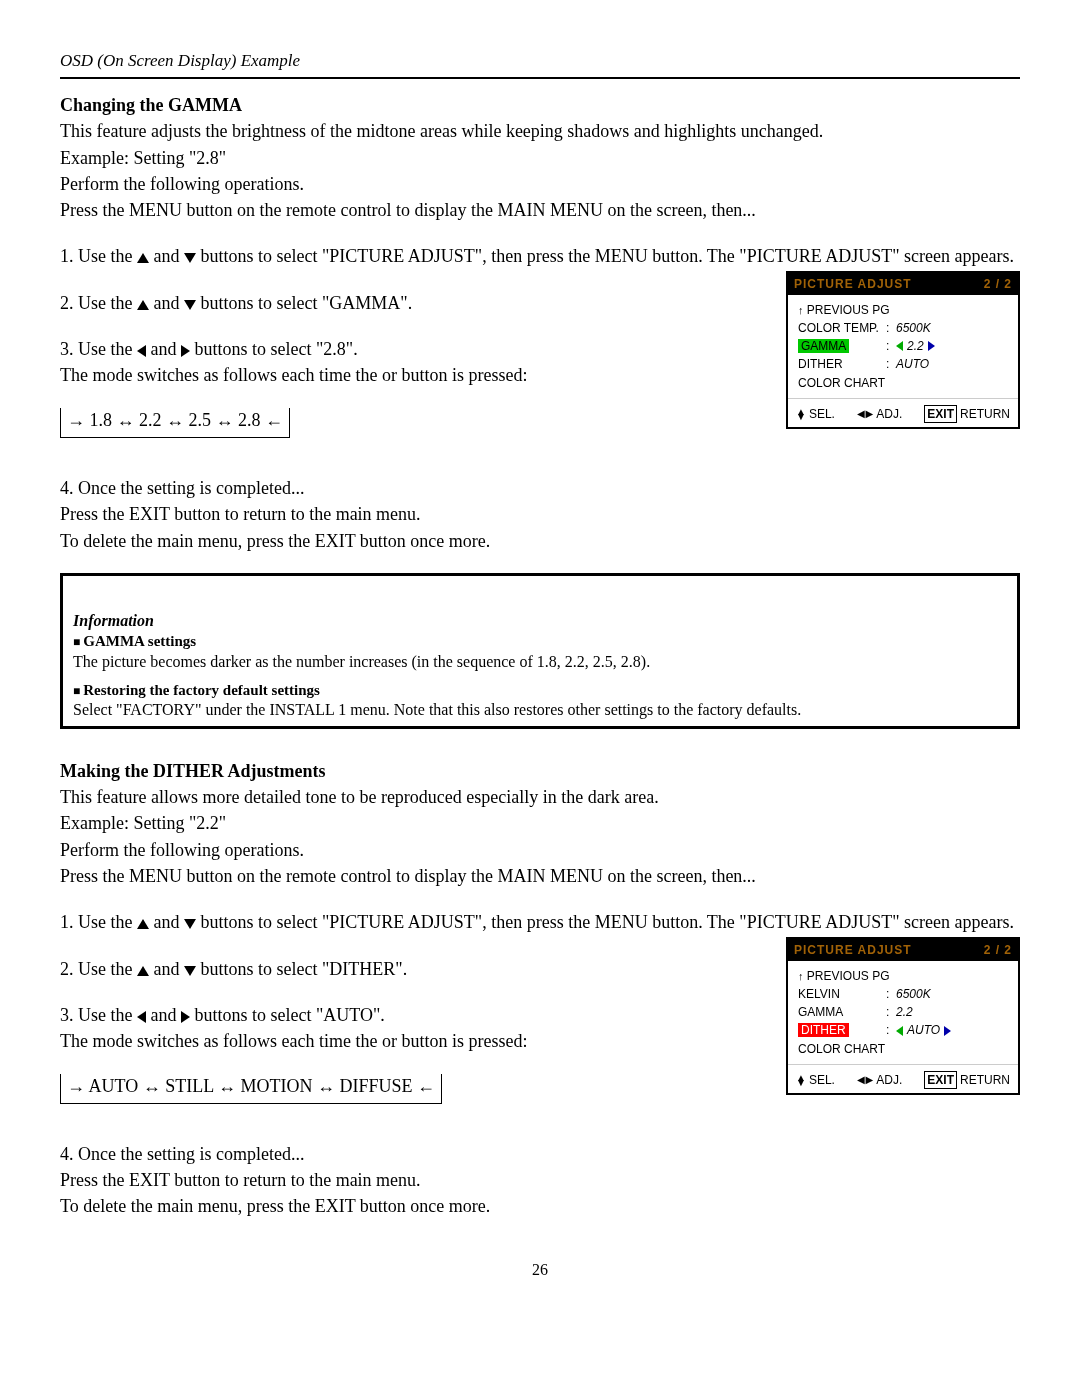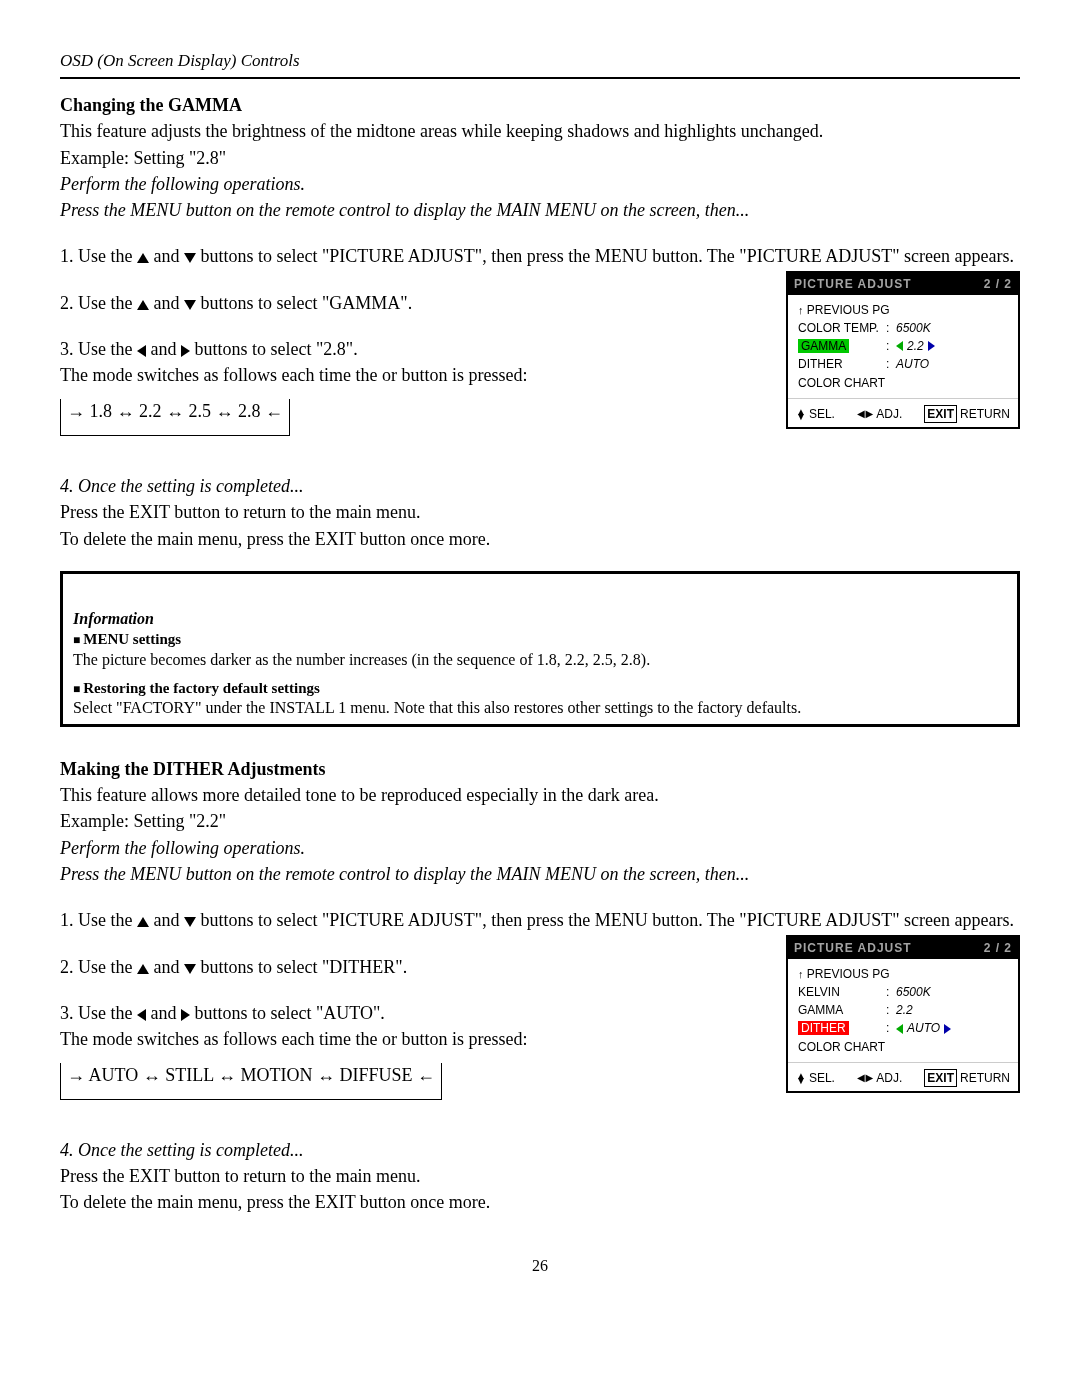--- a/index.html
+++ b/index.html
@@ -18,59 +18,59 @@
   }
   hr.rule {
     border: none;
     border-top: 2px solid #000;
     margin: 0 0 14px 0;
   }
   .section-title {
     font-weight: bold;
     margin: 10px 0 2px 0;
   }
-  .italic { font-style: italic; }
+  .italic { }
   .justify { text-align: justify; }
   p { margin: 2px 0; }
   .spacer { height: 18px; }
   .tri {
     display: inline-block;
     width: 0; height: 0;
     border-left: 6px solid transparent;
     border-right: 6px solid transparent;
     vertical-align: middle;
   }
   .tri-up { border-bottom: 10px solid #000; }
   .tri-down { border-top: 10px solid #000; }
   .tri-left { border-top:6px solid transparent; border-bottom:6px solid transparent; border-right:9px solid #000; border-left:none; width:0; }
   .tri-right { border-top:6px solid transparent; border-bottom:6px solid transparent; border-left:9px solid #000; border-right:none; width:0; }
   .seq-box {
     display: inline-block;
     border: 1px solid #000;
     border-top: none;
-    padding: 0 6px 12px 6px;
-    margin-top: 9px;
+    padding: 0 6px 5px 6px;
+    margin-top: 18px;
   }
   .seq-arrows::before { content: "→ "; }
   .seq-arrows::after { content: " ←"; }
   .osd-wrap {
     float: right;
     margin-left: 20px;
     margin-bottom: 10px;
   }
   .osd {
     border: 2px solid #000;
     width: 230px;
     font-family: Arial, Helvetica, sans-serif;
     font-size: 12px;
     background: #fff;
   }
   .osd-title {
     background: #000;
-    color: #a3a3a3;
+    color: #a16207;
     font-weight: bold;
     padding: 3px 6px;
     display: flex;
     justify-content: space-between;
     letter-spacing: 1px;
     align-items: flex-end;
   }
   .osd-body { padding: 6px 10px; }
   .osd-row {
     display: flex;
@@ -108,21 +108,21 @@
   .page-num { text-align: center; font-size: 16px; margin-top: 40px; clear:both;}
   .clear { clear: both; }
   .sm-tri-l { display:inline-block; width:0;height:0;border-top:5px solid transparent;border-bottom:5px solid transparent;border-right:7px solid #0a0;}
   .sm-tri-r { display:inline-block; width:0;height:0;border-top:5px solid transparent;border-bottom:5px solid transparent;border-left:7px solid #00a;}
 </style>
 </head>
 <body>
 
 
 
-<div class="header-line">OSD (On Screen Display) Controls</div>
+<div class="header-line">OSD (On Screen Display) Example</div>
 <hr class="rule">
 
 
 <p class="section-title">Changing the GAMMA</p>
 <p>This feature adjusts the brightness of the midtone areas while keeping shadows and highlights unchanged.</p>
 <p>Example: Setting "2.8"</p>
 <p class="italic">Perform the following operations.</p>
 <p class="italic">Press the MENU button on the remote control to display the MAIN MENU on the screen, then...</p>
 <div class="spacer"></div>
 <p class="justify">
@@ -198,21 +198,21 @@
 <div class="spacer"></div>
 <div class="spacer"></div>
 <p class="italic">4. Once the setting is completed...</p>
 <p>Press the EXIT button to return to the main menu.</p>
 <p>To delete the main menu, press the EXIT button once more.</p>
 
 <div class="clear"></div>
 
 <div class="info-box">
   <div class="info-title">Information</div>
-  <div class="info-sub blk-sq">MENU settings</div>
+  <div class="info-sub blk-sq">GAMMA settings</div>
   <div class="info-text">The picture becomes darker as the number increases (in the sequence of 1.8, 2.2, 2.5, 2.8).</div>
   <div style="height:8px"></div>
   <div class="info-sub blk-sq">Restoring the factory default settings</div>
   <div class="info-text">Select "FACTORY" under the INSTALL 1 menu. Note that this also restores other settings to the factory defaults.</div>
 </div>
 
 
 <p class="section-title">Making the DITHER Adjustments</p>
 <p>This feature allows more detailed tone to be reproduced especially in the dark area.</p>
 <p>Example: Setting "2.2"</p>

